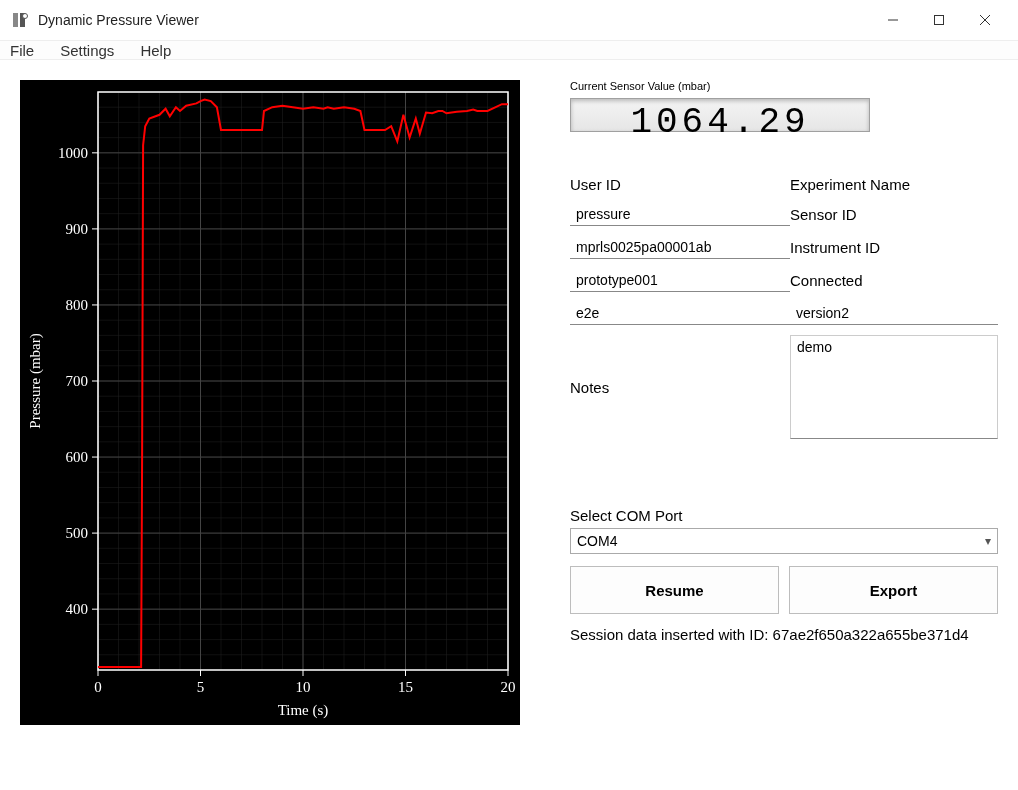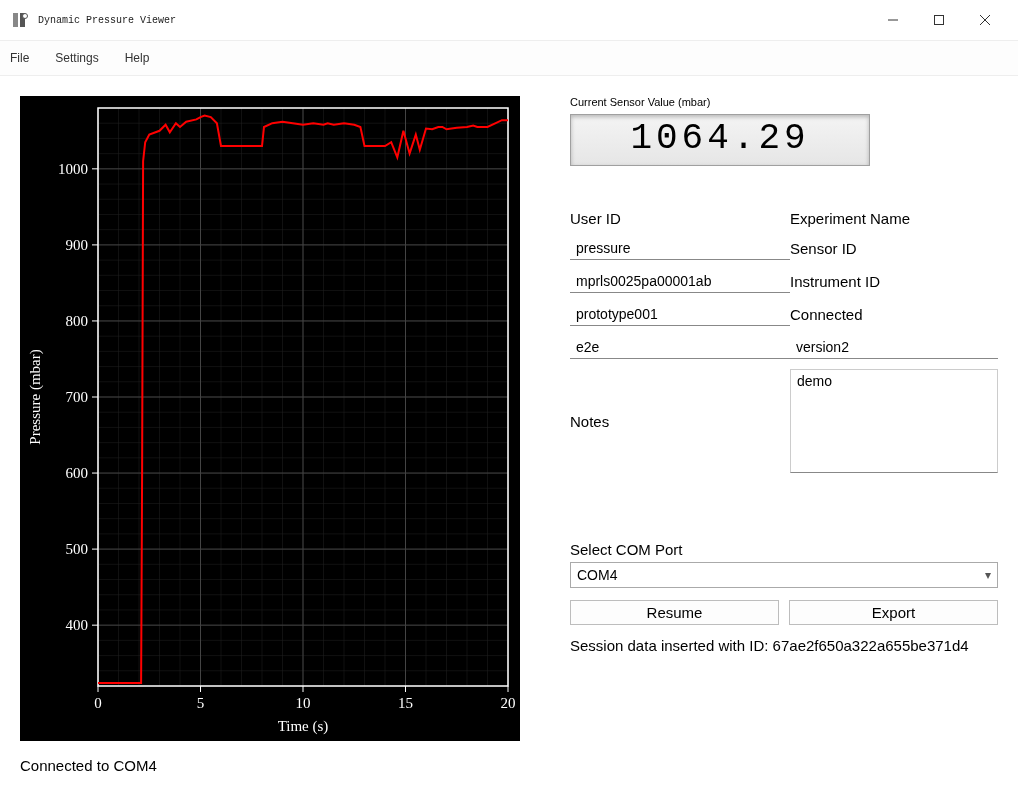--- a/index.html
+++ b/index.html
@@ -17,41 +17,41 @@
       display: flex;
       align-items: center;
       padding: 0 10px;
       background: #fff;
     }
     .titlebar .app-icon {
       width: 20px; height: 20px;
       margin-right: 8px;
       display:flex; align-items:center; justify-content:center;
     }
-    .titlebar .title { font-size: 10px; color: #222; font-family: Liberation Mono, monospace; }
+    .titlebar .title { font-size: 14px; color: #222; }
     .win-controls {
       margin-left: auto;
       display: flex;
       gap: 0;
     }
     .win-btn {
       width: 46px; height: 40px;
       display:flex;align-items:center;justify-content:center;
       color:#555;
     }
     .menubar {
-      height: 36px;
+      height: 20px;
       background: #fdfdfd;
       border-top: 1px solid #eee;
       border-bottom: 1px solid #eee;
       display:flex;
       align-items:center;
       padding: 0 6px;
       gap: 18px;
-      font-size: 12px;
+      font-size: 15px;
       color:#333;
     }
     .menubar span { padding: 4px 4px; }
     .content {
       display:flex;
       padding: 20px 20px 10px 20px;
       gap: 50px;
     }
     .left { width: 500px; }
     .chart-wrap {
@@ -67,21 +67,21 @@
       color:#000;
     }
     .right {
       flex: 1;
       display:flex;
       flex-direction:column;
     }
     .sensor-label { font-size: 11px; margin-bottom: 6px; }
     .lcd {
       width: 300px;
-      height: 52px;
+      height: 34px;
       background: linear-gradient(#f4f4f4,#e6e6e6);
       border: 1px solid #a0a0a0;
       box-shadow: inset 0 2px 4px rgba(0,0,0,.25);
       font-family: "DS-Digital", "Courier New", monospace;
       font-size: 36px;
       letter-spacing: 4px;
       text-align: center;
       line-height: 48px;
       color: #000;
       font-weight: 300;
@@ -123,26 +123,27 @@
       background:#fff;
     }
     .combo .chev { color:#555; font-size:12px; }
     .btn-row {
       display:flex;
       gap: 10px;
       margin-top: 12px;
     }
     .btn {
       flex:1;
-      height: 25px;
+      height: 48px;
       background: #fdfdfd;
       border: 1px solid #bdbdbd;
       font-size: 15px;
       display:flex;align-items:center;justify-content:center;
       cursor: pointer;
+      font-weight: bold;
     }
     .status-right {
       margin-top: 12px;
       font-size: 15px;
     }
   </style>
 </head>
 <body>
 
 <div class="titlebar">
@@ -280,21 +281,20 @@
           <text x="68" y="153.89473684210526" fill="#fff" font-size="15" text-anchor="end" font-family="Segoe UI">900</text>
           <line x1="78" y1="72.84210526315792" x2="488" y2="72.84210526315792" stroke="#444" stroke-width="1"></line>
           <line x1="72" y1="72.84210526315792" x2="78" y2="72.84210526315792" stroke="#fff"></line>
           <text x="68" y="77.84210526315792" fill="#fff" font-size="15" text-anchor="end" font-family="Segoe UI">1000</text>
           <rect x="78" y="12" width="410" height="578" fill="none" stroke="#fff" stroke-width="1.5"></rect>
           <path d="M78.0 587.0 L88.3 587.0 L98.5 587.0 L108.8 587.0 L119.0 587.0 L121.1 587.0 L122.1 377.1 L123.1 65.2 L125.2 46.2 L129.3 38.6 L139.5 34.8 L145.6 28.7 L149.8 36.3 L155.9 27.2 L160.0 31.0 L166.2 25.7 L176.4 23.4 L180.5 21.1 L184.6 19.6 L190.8 21.1 L196.9 27.2 L201.0 50.0 L205.1 50.0 L221.5 50.0 L231.8 50.0 L242.0 50.0 L244.0 31.0 L252.3 27.2 L262.5 25.7 L272.8 27.2 L283.0 28.7 L293.3 27.2 L303.5 28.7 L307.6 27.2 L313.8 28.7 L324.0 27.2 L334.3 28.7 L340.4 31.0 L344.5 50.0 L346.6 50.0 L354.8 50.0 L365.0 50.0 L371.2 46.2 L377.3 61.4 L383.4 34.8 L389.6 57.6 L395.8 38.6 L399.8 53.8 L406.0 32.5 L412.2 33.3 L418.3 31.0 L422.4 31.0 L426.5 33.3 L436.8 31.8 L447.0 31.0 L453.2 29.5 L457.3 31.0 L467.5 31.0 L475.7 27.2 L481.9 24.2 L488.0 24.2 " fill="none" stroke="#ff0000" stroke-width="2"></path>
           <text x="283" y="635" fill="#fff" font-size="15" text-anchor="middle" font-family="Segoe UI">Time (s)</text>
           <text x="20" y="301" fill="#fff" font-size="15" text-anchor="middle" font-family="Segoe UI" transform="rotate(-90 20 301)">Pressure (mbar)</text>
         </svg>
     </div>
-    <div class="status-left">Connected to COM4</div>
   </div>
 
   <div class="right">
     <div class="sensor-label">Current Sensor Value (mbar)</div>
     <div class="lcd">1064.29</div>
 
     <div class="form">
       <div>User ID</div>
 
       <div>Experiment Name</div>

